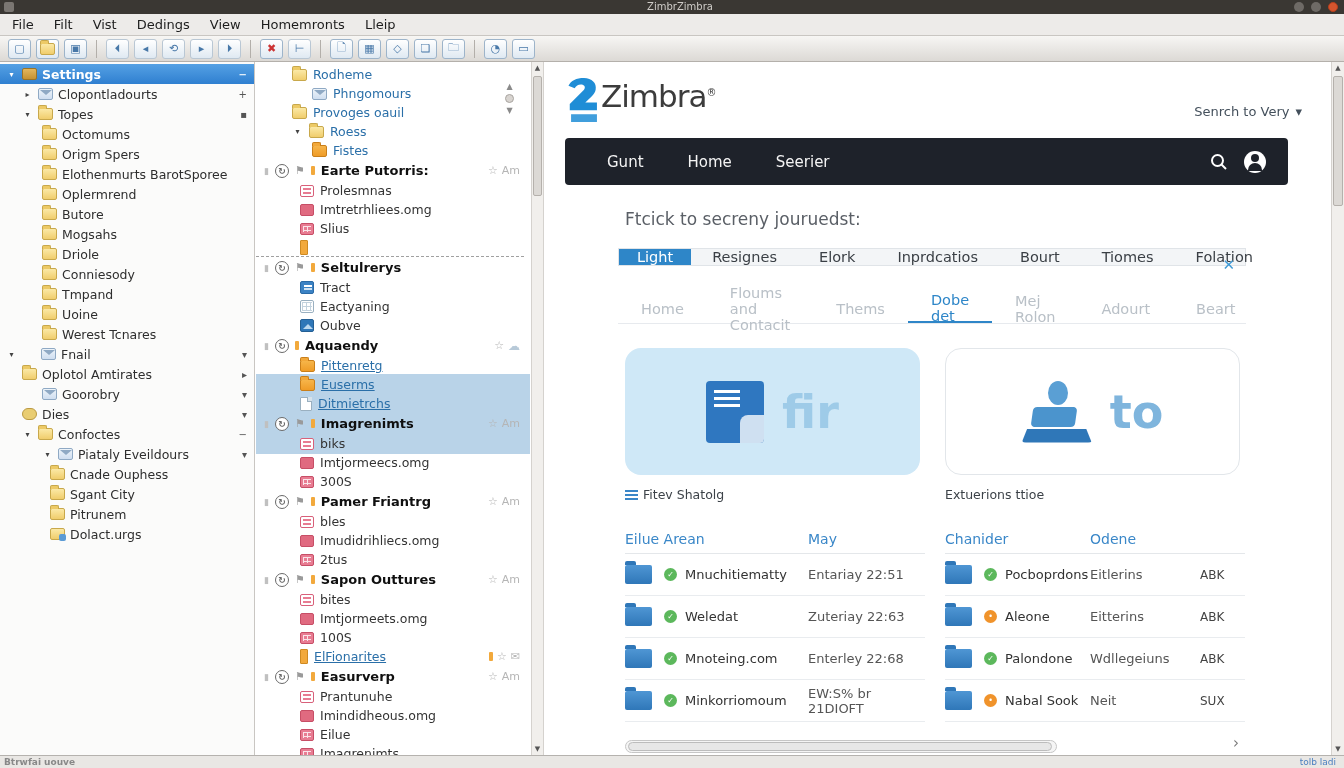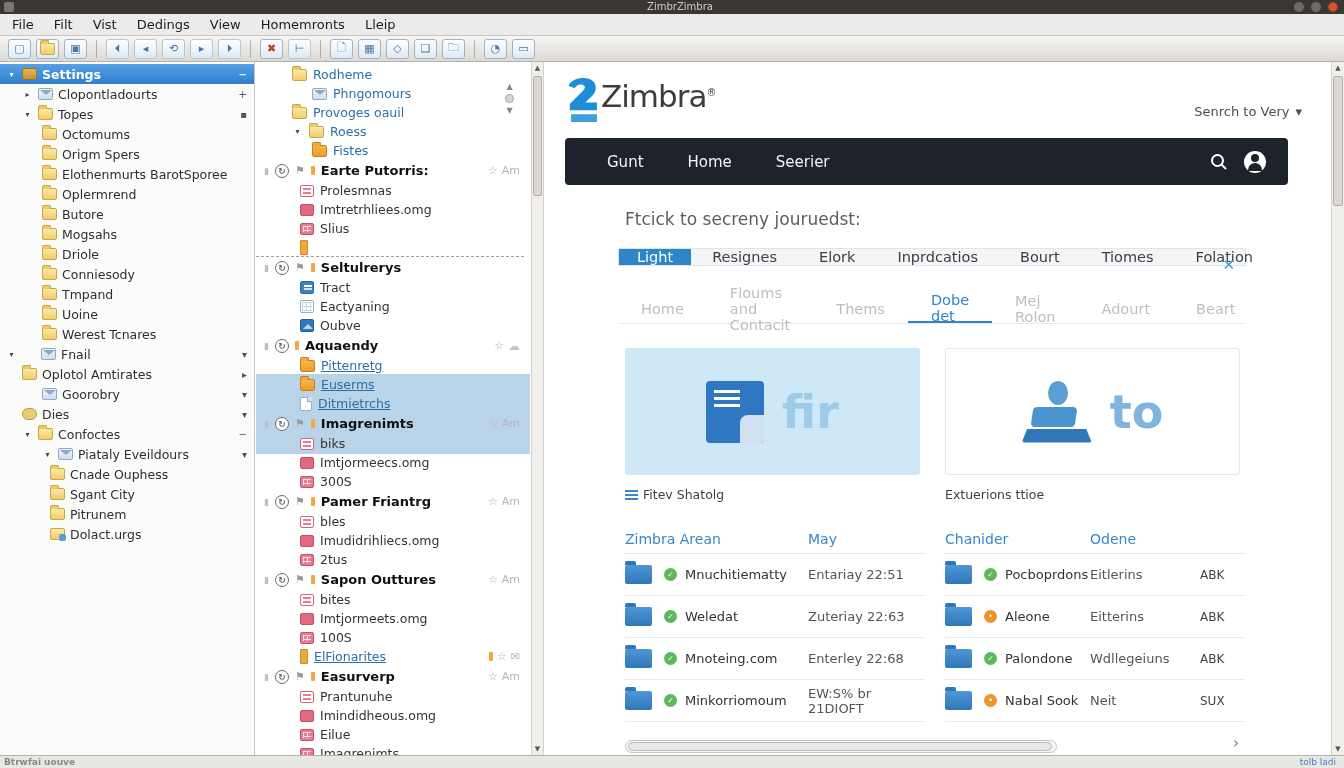--- a/index.html
+++ b/index.html
@@ -92,21 +92,21 @@
   .usercirc::after{content:"";position:absolute;left:4px;top:12px;width:14px;height:8px;border-radius:7px 7px 0 0;background:#1e222a;}
   .wheading{position:absolute;left:80px;top:147px;font-size:17px;color:#5a5f66;}
   .tabbar1{position:absolute;left:73px;top:186px;width:628px;height:18px;background:#f3f5f7;border:1px solid #e0e4e8;display:flex;align-items:stretch;font-size:14.5px;color:#3a3f45;}
   .tab1{display:flex;align-items:center;padding:0 21px;}
   .tab1.active{background:#2e86c8;color:#fff;padding:0 18px;}
   .tabclose{position:absolute;right:10px;top:7px;color:#3f9ad5;font-size:15px;}
   .tabbar2{position:absolute;left:73px;top:232px;width:628px;height:30px;display:flex;gap:0;font-size:14.5px;color:#b9c0c7;border-bottom:1px solid #e7eaee;}
   .tab2{padding:0 23px;display:flex;align-items:center;height:100%;}
   .tab2.active{color:#2e86c8;border-bottom:2px solid #2e86c8;}
   
-  .card{position:absolute;top:286px;width:295px;height:127px;border-radius:3px;display:flex;align-items:center;justify-content:center;gap:18px;}
+  .card{position:absolute;top:286px;width:295px;height:127px;border-radius:16px;display:flex;align-items:center;justify-content:center;gap:18px;}
   .card1{left:80px;background:#cfe8f7;}
   .card2{left:400px;background:#fff;border:1px solid #e2e6ea;}
   .bigword{font-size:46px;font-weight:bold;color:#9ecbe8;}
   .card2 .bigword{color:#7fb5dd;}
   .docic{width:58px;height:62px;background:#2f77c0;border-radius:4px;position:relative;}
   .docic::before{content:"";position:absolute;left:8px;top:9px;width:26px;height:3px;background:#fff;box-shadow:0 7px 0 #fff,0 14px 0 #fff;}
   .docic::after{content:"";position:absolute;right:0;bottom:0;width:24px;height:28px;background:#cfe0f1;border-radius:8px 0 4px 0;}
   .personic{width:70px;height:62px;position:relative;}
   .personic .head{position:absolute;left:26px;top:0;width:20px;height:24px;border-radius:50%;background:#5a9fd4;}
   .personic .body{position:absolute;left:10px;top:26px;width:44px;height:20px;background:#4b94cd;border-radius:4px;transform:skewX(-8deg);}
@@ -592,21 +592,21 @@
       <div class="caption cap1">
           <span class="listic"></span>
           <span>Fitev Shatolg</span>
         </div>
       <div class="caption cap2">
           <span>Extuerions ttioe</span>
         </div>
 
       <div class="wlist wl1">
         <div class="lhead">
-          <span>Zimbra Arean</span>
+          <span>Eilue Arean</span>
           <span class="h2">May</span>
         </div>
         <div class="lrow">
             <span class="lfolder"></span>
             <span class="statusdot green">✓</span>
             <span class="lname">Mnuchitiematty</span>
             <span class="lval">Entariay 22:51</span>
           </div>
         <div class="lrow">
             <span class="lfolder"></span>

